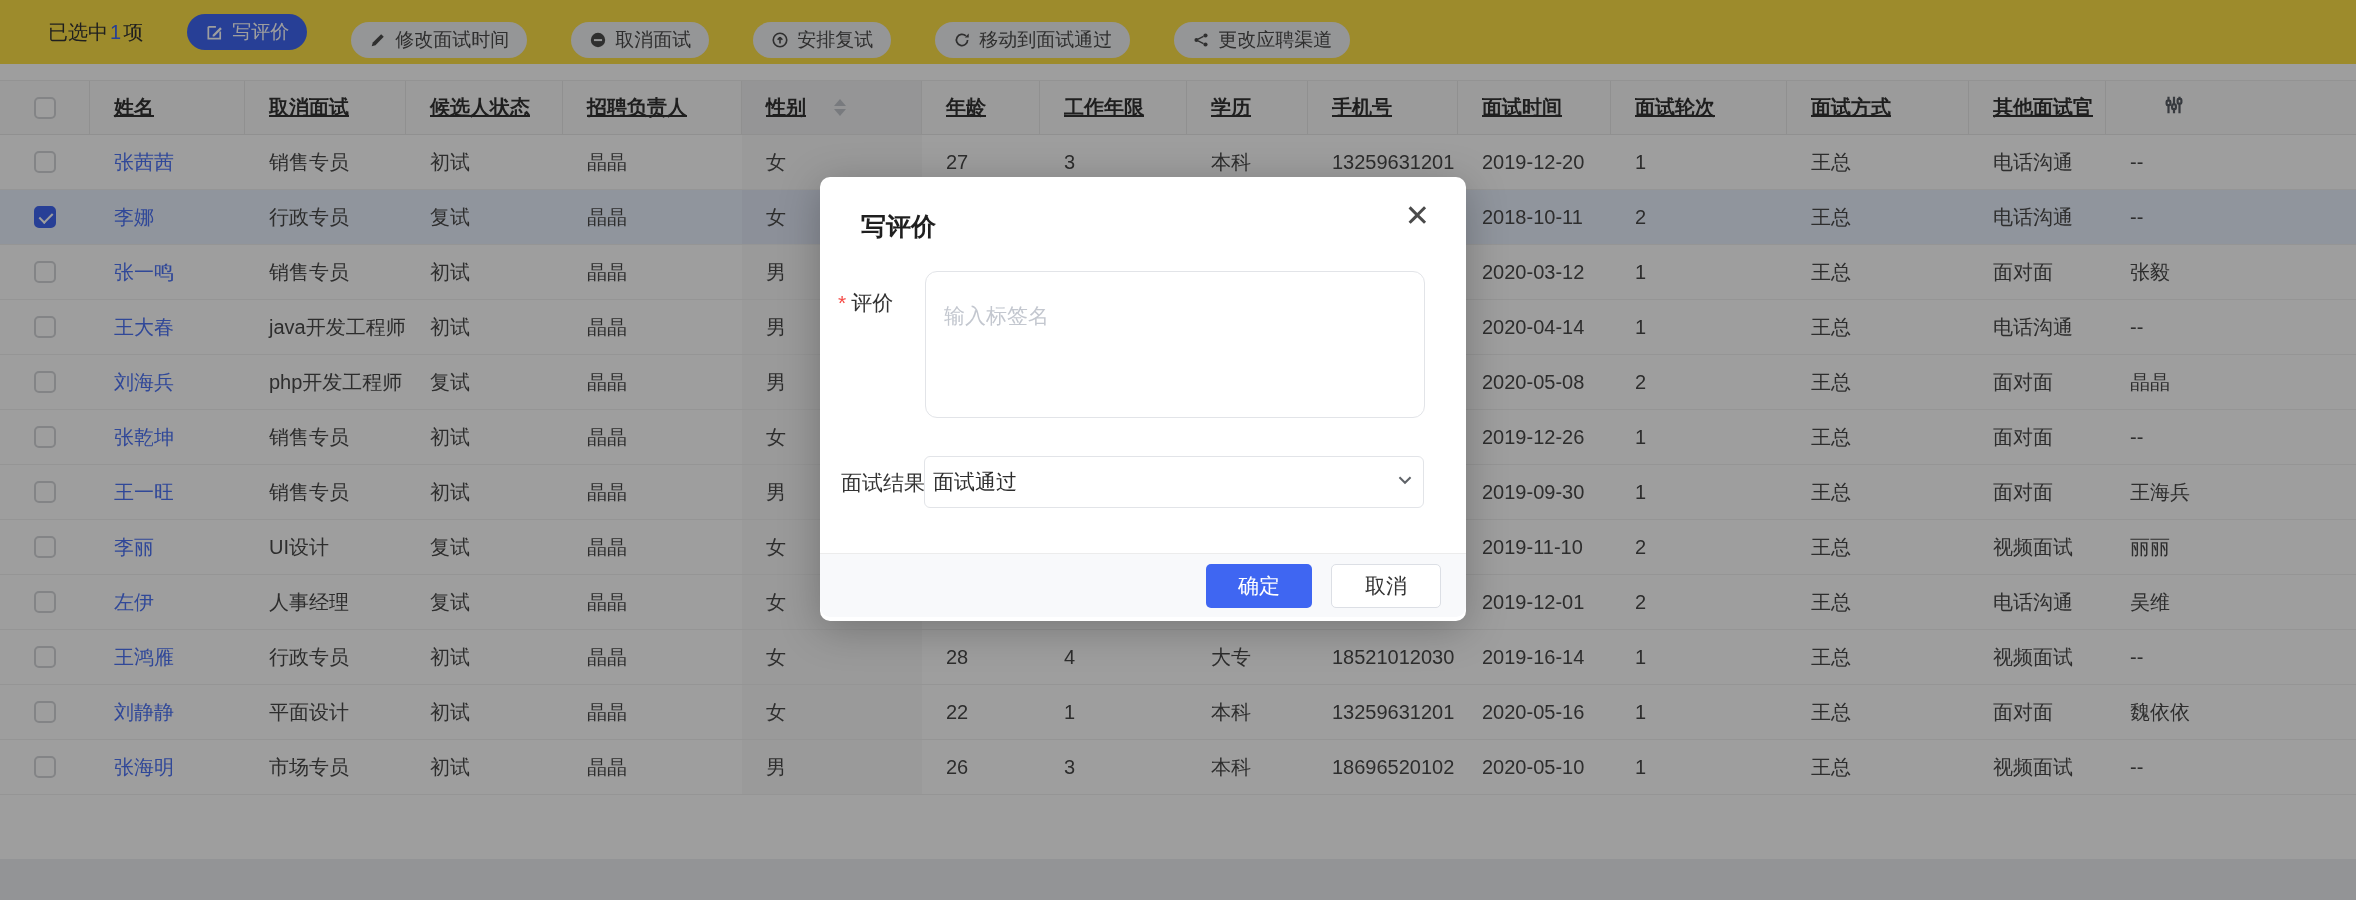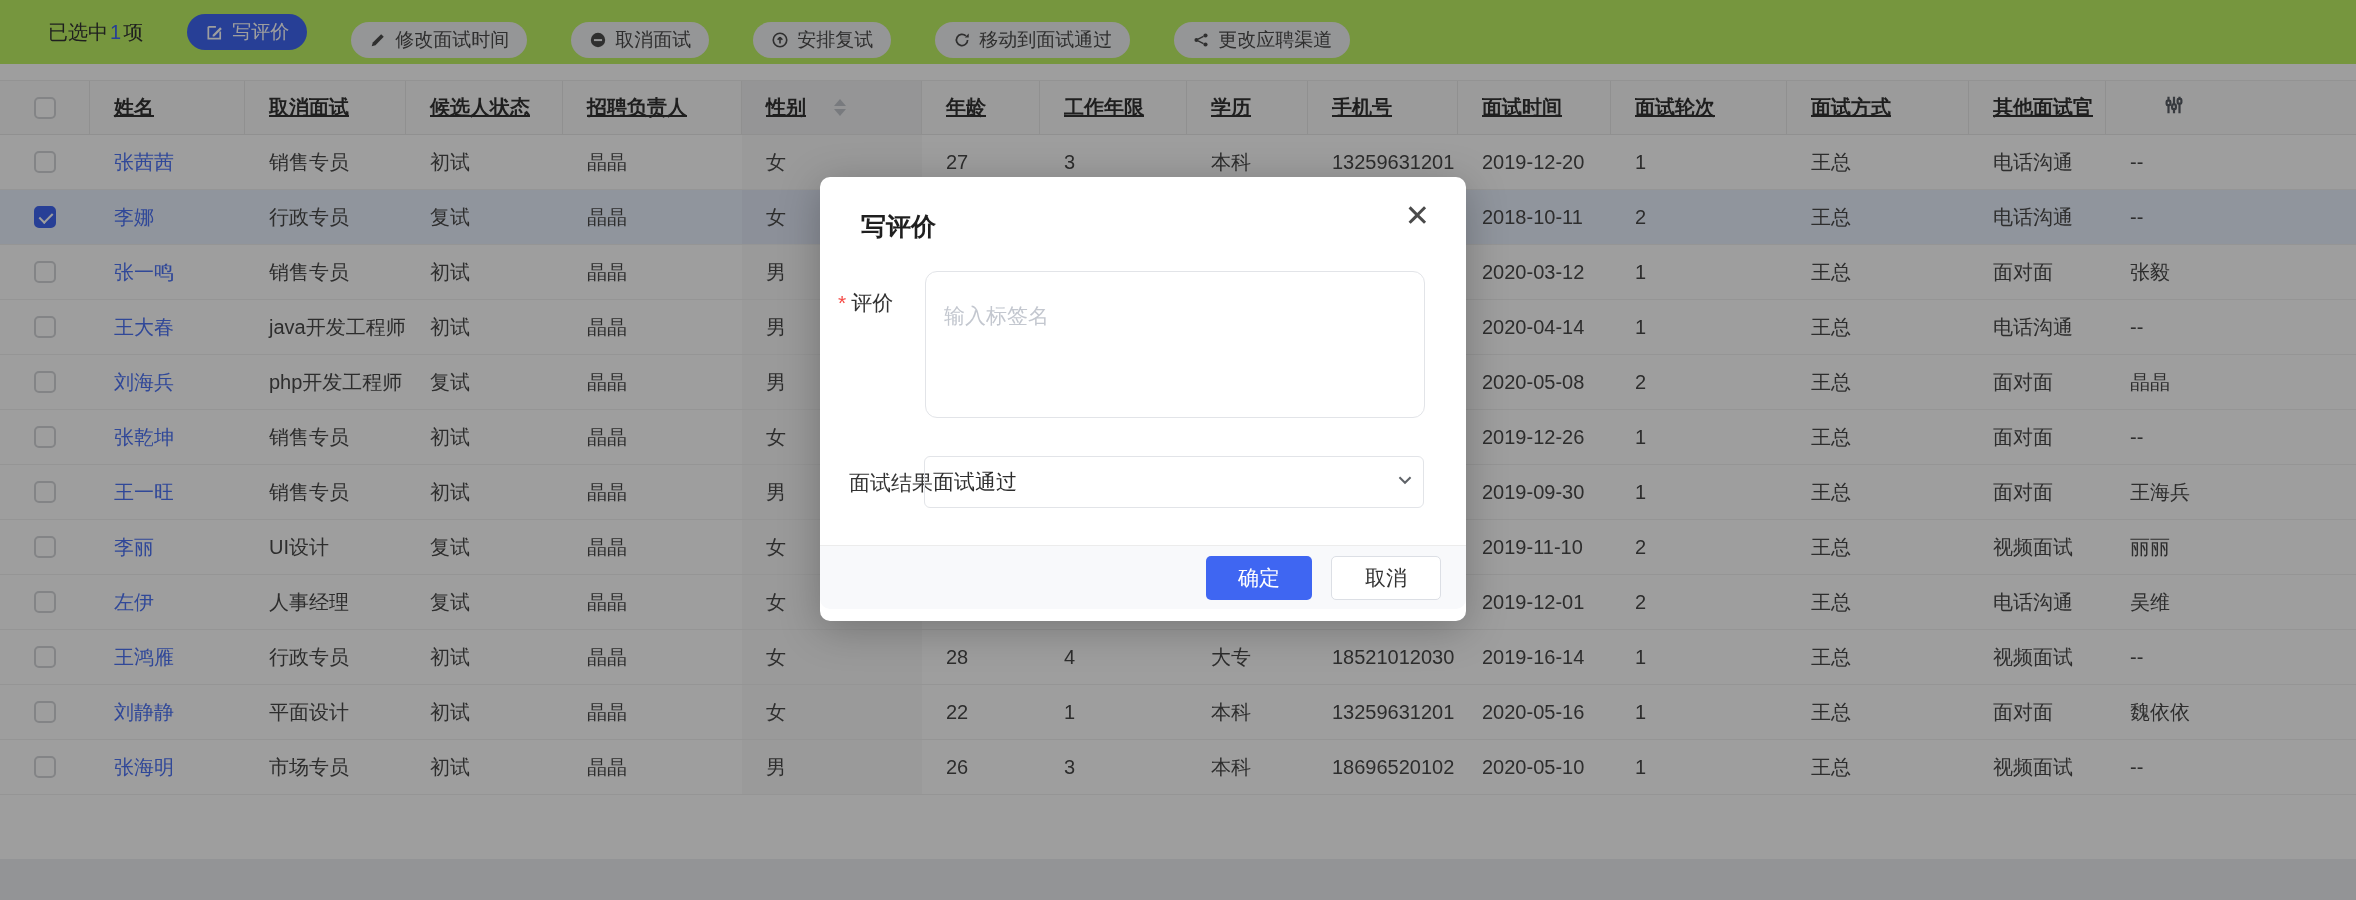--- a/index.html
+++ b/index.html
@@ -3,21 +3,21 @@
 <meta charset="utf-8">
 <style>
   * { margin:0; padding:0; box-sizing:border-box; }
   html,body { width:2356px; height:900px; overflow:hidden; background:#fff;
     font-family:"Liberation Sans","DejaVu Sans",sans-serif; }
   .page { position:relative; width:2356px; height:900px; background:#fff;
     --cols:90px 155px 161px 157px 179px 180px 118px 147px 121px 150px 153px 176px 182px 137px 136px 114px;
     --brand:#3f66f2; --link:#4e74f6; --danger:#f54a45; --sel:#e9f0fe; }
 
   
-  .toolbar { height:64px; display:flex; align-items:center; padding-left:48px; gap:44px; background:#bef264; }
+  .toolbar { height:64px; display:flex; align-items:center; padding-left:48px; gap:44px; background:#fde047; }
   .sel-info { font-size:20px; color:#333; white-space:nowrap; }
   .sel-num { color:var(--brand); padding:0 2px; }
   .pill { display:inline-flex; align-items:center; gap:8px; height:36px; padding:0 18px;
     border:none; border-radius:18px; background:#f1f2f4; color:#4c4c4c; font-size:19px;
     font-family:inherit; cursor:pointer; white-space:nowrap; }
   .pill .ico { display:inline-flex; align-items:center; }
   .pill.primary { background:var(--brand); color:#fff; }
 
   
   .spacer { height:16px; background:#fff; }
@@ -49,29 +49,29 @@
   
   .mask { position:absolute; inset:0; background:rgba(0,0,0,0.38); z-index:5; }
   .modal { position:absolute; left:820px; top:177px; width:646px; height:444px; background:#fff;
     border-radius:10px; z-index:6; box-shadow:0 8px 40px rgba(0,0,0,0.25); }
   .m-title { position:absolute; left:41px; top:33px; font-size:25px; font-weight:700; color:#1f1f1f; }
   .m-close { position:absolute; right:36px; top:24px; border:none; background:none; font-size:30px;
     color:#4a4a4a; cursor:pointer; line-height:1; font-family:inherit; }
   .f-label { position:absolute; font-size:21px; color:#333; white-space:nowrap; }
   .f-label .req { color:var(--danger); margin-right:5px; }
   .f1 { left:18px; top:112px; }
-  .f2 { left:21px; top:292px;margin-left:8px; }
+  .f2 { left:21px; top:292px; }
   .m-textarea { position:absolute; left:105px; top:94px; width:500px; height:147px;
     border:1px solid #e2e4e8; border-radius:12px; padding:30px 18px; font-size:21px; color:#333;
     resize:none; outline:none; font-family:inherit; }
   .m-textarea::placeholder { color:#c3c7cf; }
   .m-select { position:absolute; left:104px; top:279px; width:500px; height:52px;
     border:1px solid #e2e4e8; border-radius:6px; display:flex; align-items:center;
     justify-content:space-between; padding:0 8px; font-size:21px; color:#2e2e2e; cursor:pointer; }
-  .m-footer { position:absolute; left:0; bottom:12px; width:100%; height:64px; background:#f8f9fb;
+  .m-footer { position:absolute; left:0; bottom:4px; width:100%; height:64px; background:#f8f9fb;
     border-top:1px solid #ececec; border-radius:0 0 10px 10px; display:flex; align-items:center;
     justify-content:flex-end; gap:19px; padding-right:25px; }
   .btn { height:44px; border-radius:5px; font-size:21px; cursor:pointer; font-family:inherit; }
   .btn-primary { width:106px; background:var(--brand); border:none; color:#fff; }
   .btn-default { width:110px; background:#fff; border:1px solid #dcdfe5; color:#333; }
 </style>
 </head>
 <body>
 
 <div class="page" style="--brand: #3f66f2; --link: #4e74f6; --danger: #f54a45; --sel: #e9f0fe;">

